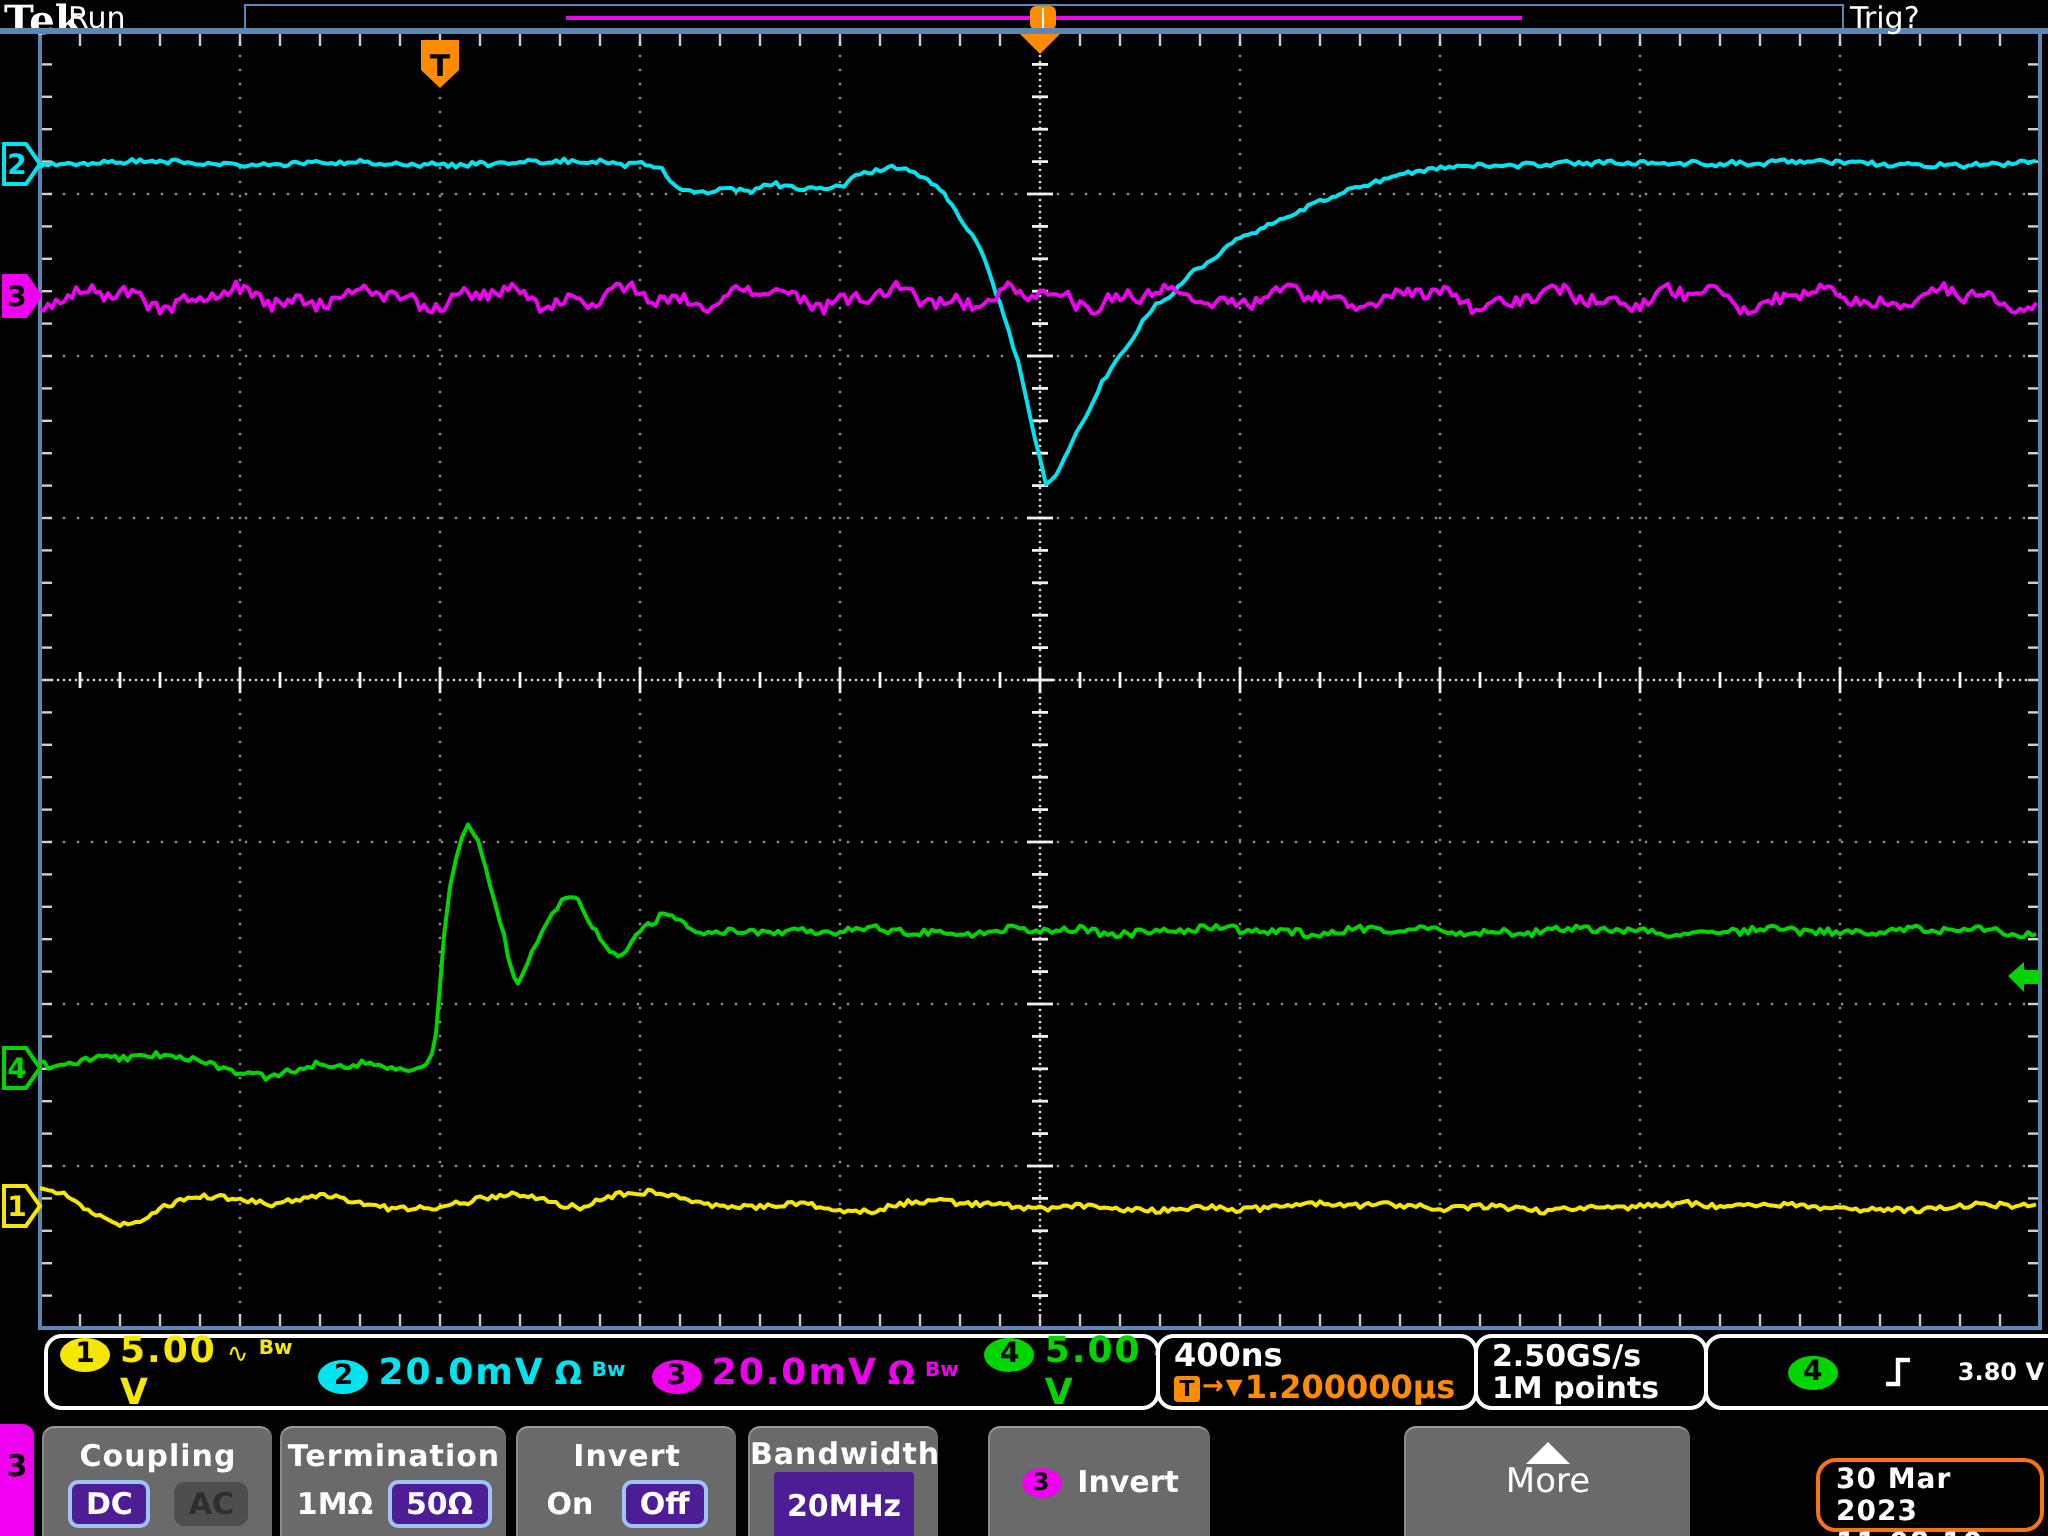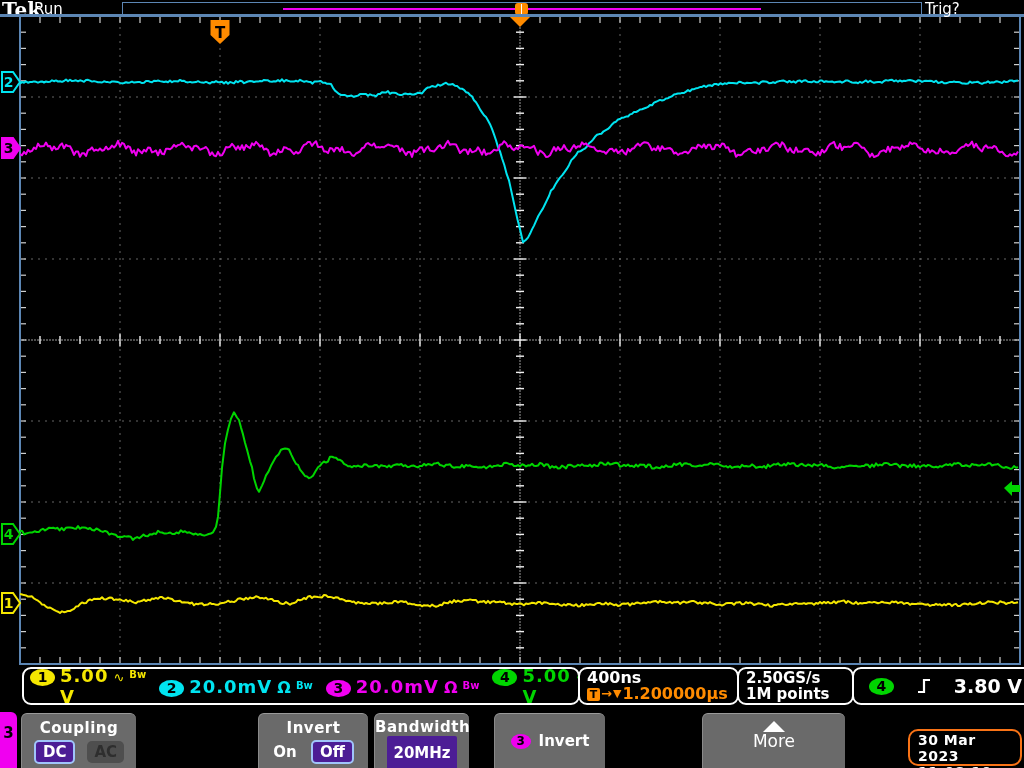--- a/index.html
+++ b/index.html
@@ -33,21 +33,21 @@
   .h-scale{font-size:16px;font-weight:bold;color:#fff;line-height:16px;}
   .h-delay{display:flex;align-items:center;gap:1px;color:#ff8b00;font-weight:bold;font-size:16px;line-height:16px;}
   .t-chip{display:inline-block;width:13px;height:13px;background:#ff8b00;color:#000;border-radius:2px;
           font-size:11px;font-weight:bold;text-align:center;line-height:13px;}
   .h-arrow{font-size:13px;}
   .h-tri{font-size:11px;}
   .ratebox{left:737px;top:667px;width:106px;height:34px;flex-direction:column;align-items:flex-start;
            justify-content:center;padding-left:7px;display:flex;}
   .rate-line{font-size:15px;font-weight:bold;line-height:16px;}
   .trigbox{left:852px;top:667px;width:168px;height:34px;justify-content:flex-end;gap:22px;padding-right:10px;}
-  .trig-level{font-size:19px;font-weight:bold;}
+  .trig-level{font-size:12px;font-weight:bold;}
   
   .chtab{left:0px;top:712px;width:17px;height:56px;border-radius:0 6px 0 0;color:#000;
          font-size:15px;font-weight:bold;text-align:center;padding-top:12px;box-sizing:border-box;}
   .mbtn{top:713px;height:55px;background:#6a6a6a;border-radius:6px 6px 0 0;box-sizing:border-box;
         border-top:1px solid #9a9a9a;border-left:1px solid #8a8a8a;text-align:center;}
   .mtitle{font-size:15px;font-weight:bold;color:#fff;margin-top:5px;letter-spacing:0.5px;}
   .opt-row{display:flex;justify-content:space-evenly;align-items:center;margin-top:3px;}
   .chip{background:#4c1d95;border:2px solid #a0c4fa;border-radius:5px;color:#fff;font-weight:bold;
         font-size:15px;padding:0px 7px;line-height:20px;}
   .chip.noborder{border:none;border-radius:2px;padding:7px 6px;}
@@ -2572,20 +2572,27 @@
   <div class="abs chtab ch-i2-bg" style="background: rgb(240, 0, 240);">3</div>
 
   <div class="abs mbtn" style="left:21px;width:115px;">
     <div class="mtitle">Coupling</div>
     <div class="opt-row">
       <span class="chip">DC</span>
       <span class="chip dim">AC</span>
     </div>
   </div>
 
+  <div class="abs mbtn" style="left:140px;width:113px;">
+    <div class="mtitle">Termination</div>
+    <div class="opt-row">
+      <span class="optplain">1MΩ</span>
+      <span class="chip">50Ω</span>
+    </div>
+  </div>
 
   <div class="abs mbtn" style="left:258px;width:110px;">
     <div class="mtitle">Invert</div>
     <div class="opt-row">
       <span class="optplain">On</span>
       <span class="chip">Off</span>
     </div>
   </div>
 
   <div class="abs mbtn" style="left:374px;width:95px;">

